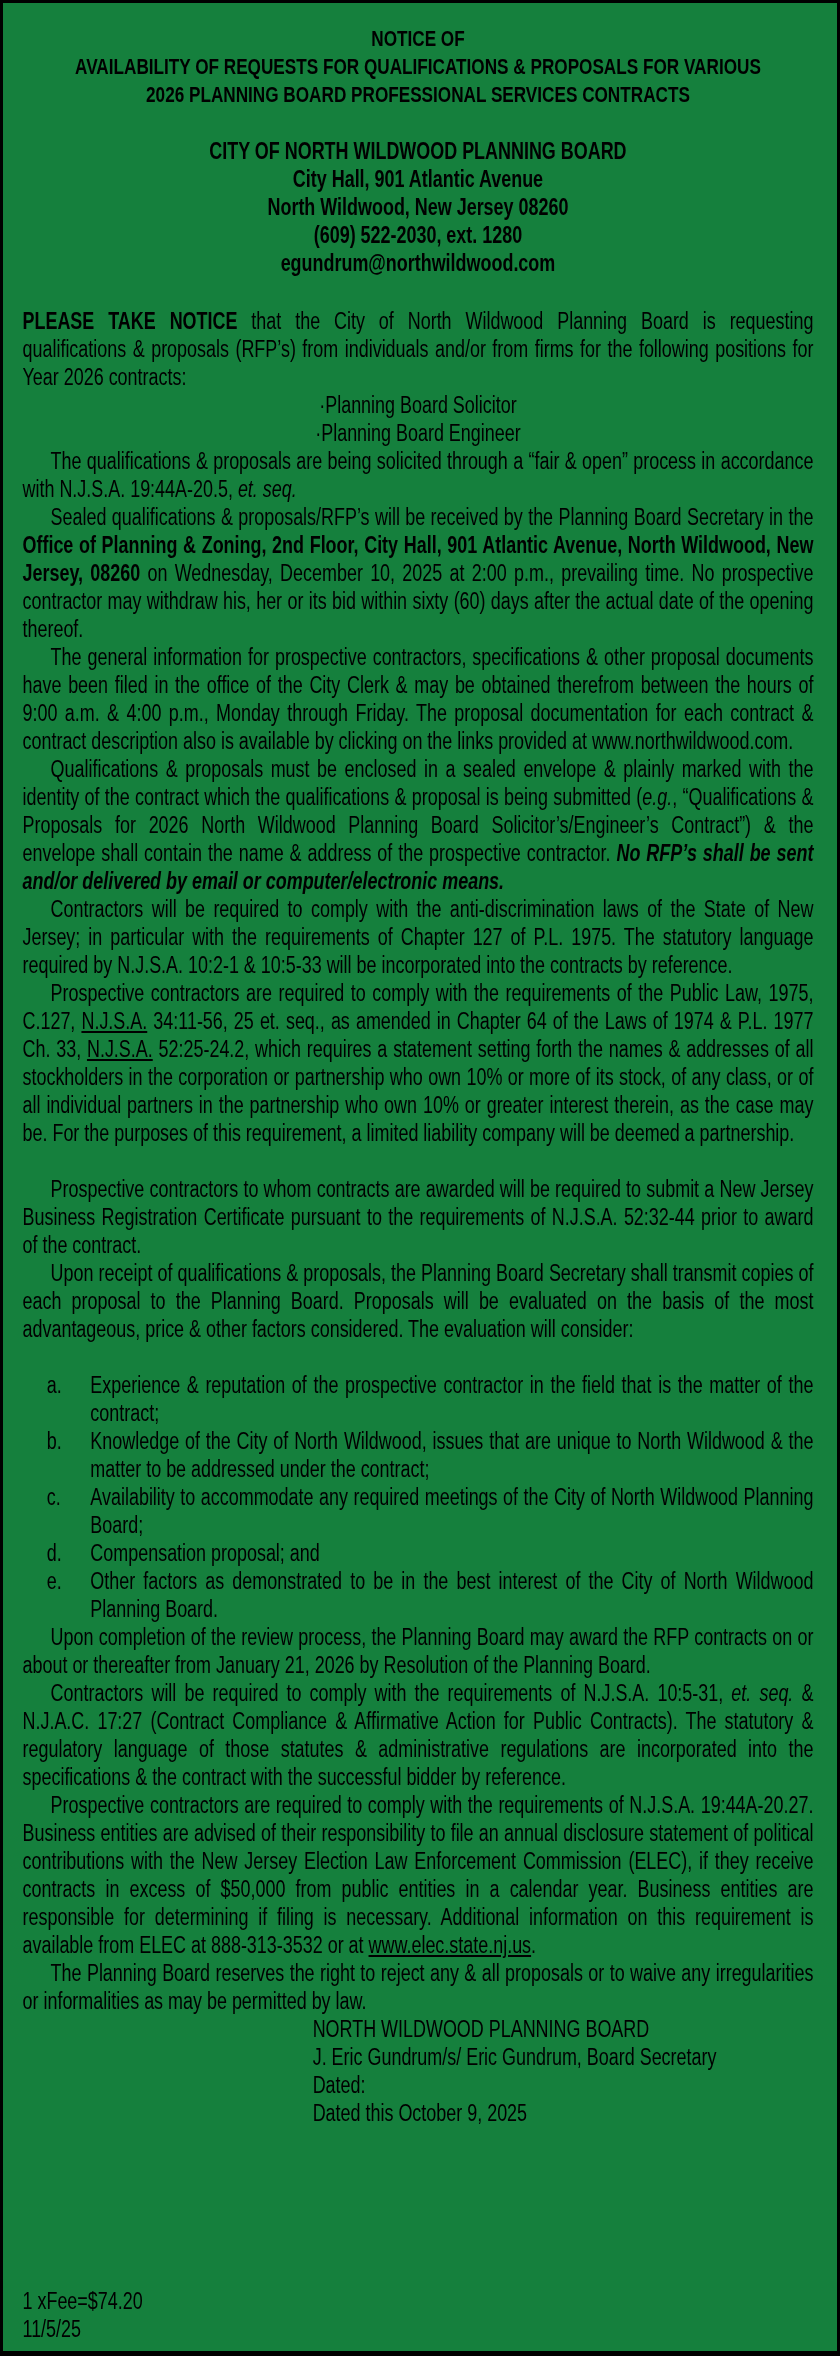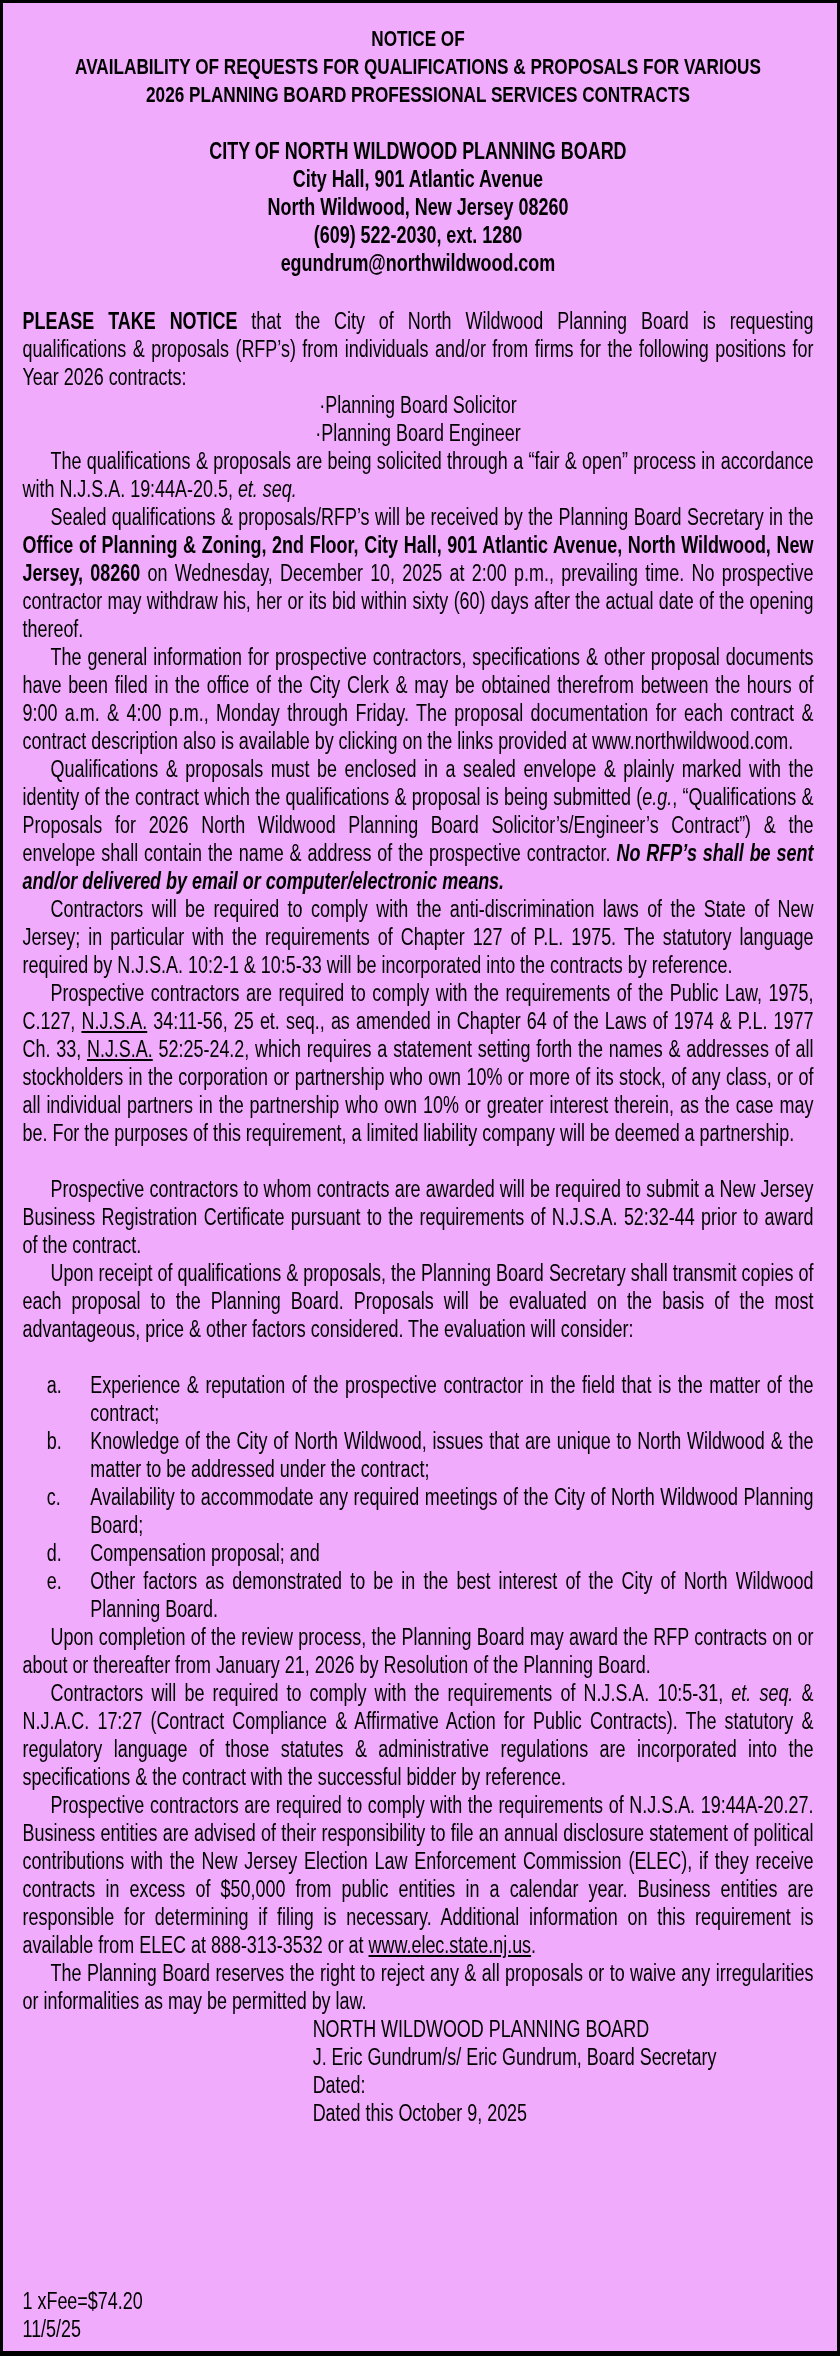--- a/index.html
+++ b/index.html
@@ -4,21 +4,21 @@
 <style>
   html, body { margin: 0; padding: 0; background: #ffffff; }
   .page {
     position: relative;
     width: 840px;
     height: 2356px;
     box-sizing: border-box;
     border: 3px solid #000;
     border-bottom-width: 5px;
     overflow: hidden;
-    background: #f0abfc;
+    background: #15803d;
   }
   .content {
     position: absolute;
     top: 0; left: 0;
     width: 1069px;
     height: 2348px;
     box-sizing: border-box;
     padding: 22px 30px 0 25px;
     transform: scaleX(0.78);
     transform-origin: 0 0;

